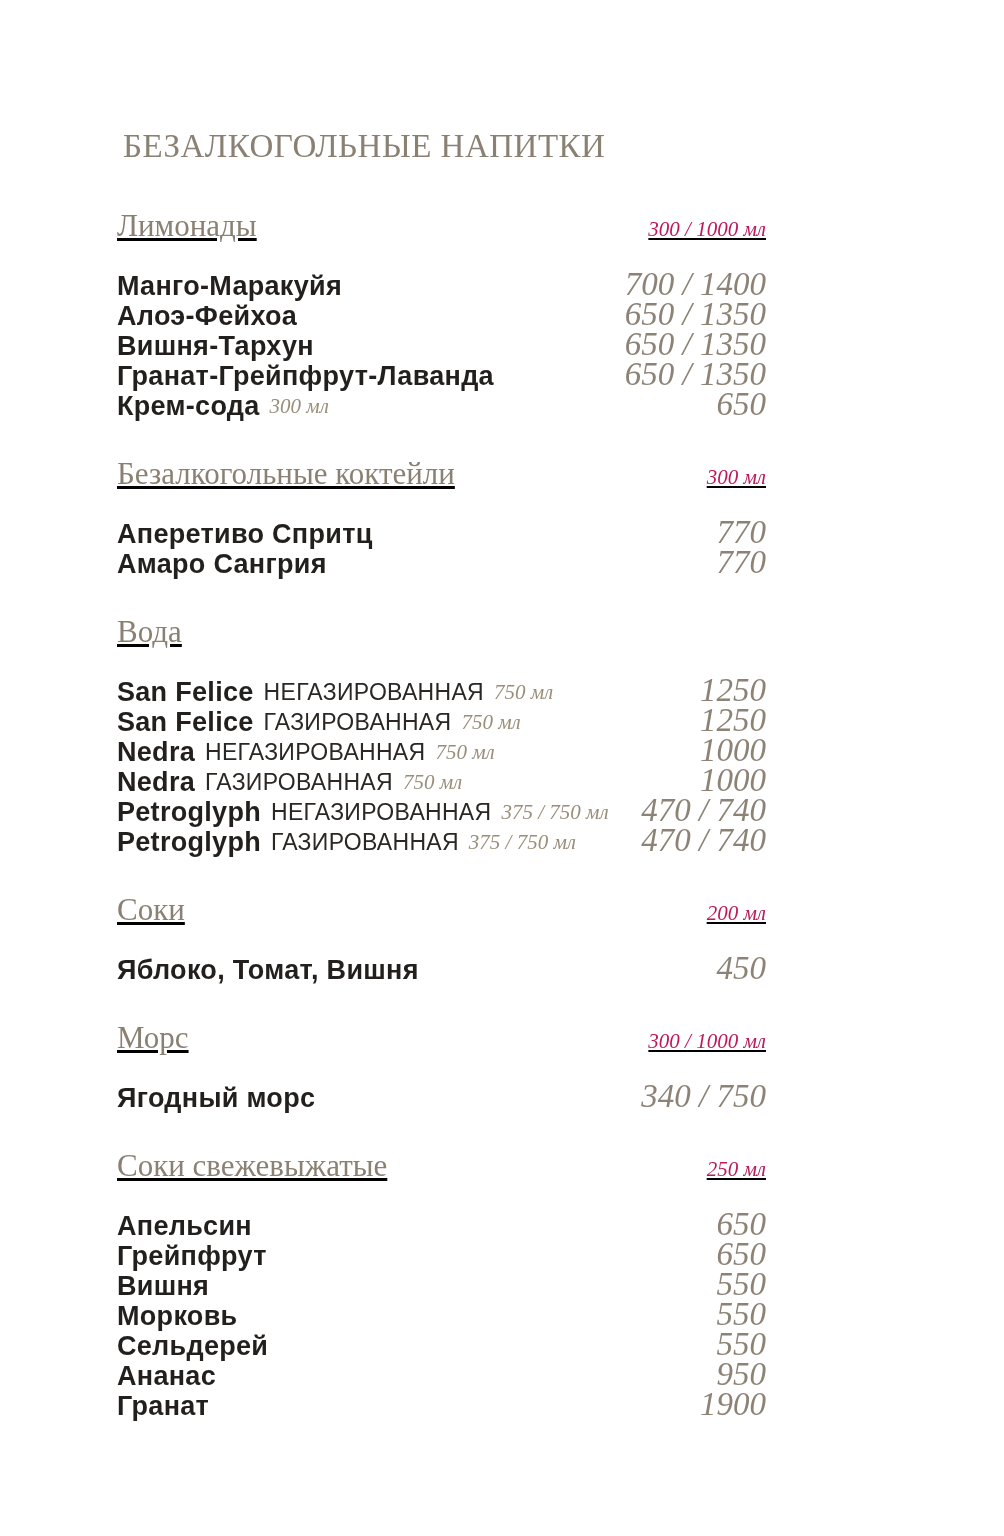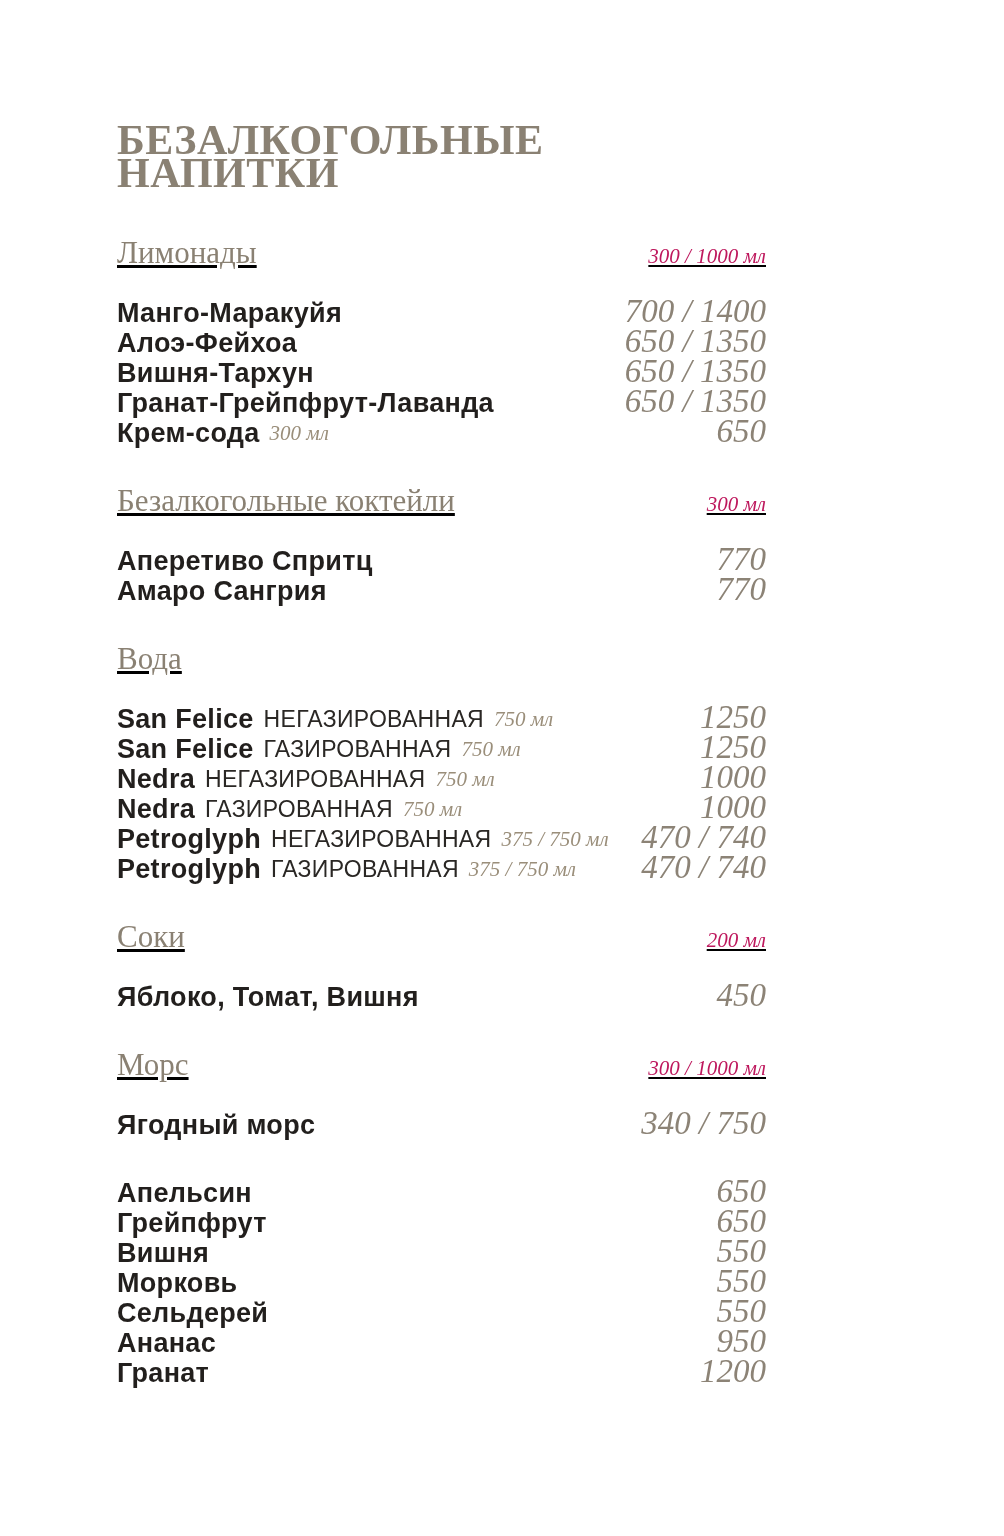--- a/index.html
+++ b/index.html
@@ -14,24 +14,24 @@
     font-family: "Liberation Sans", sans-serif;
   }
   .page {
     box-sizing: border-box;
     width: 1004px;
     height: 1536px;
     padding: 124px 238px 0 117px; 
     background: #ffffff;
   }
   .page-title {
-    margin: 0;
-    font-family: "Liberation Serif", serif;
-    font-weight: 700;
-    font-size: 42px;
+    margin: 6px;
+    font-family: "Liberation Serif", serif;
+    font-weight: 400;
+    font-size: 33px;
     line-height: 33px;
     letter-spacing: 0.5px;
     color: #8a8173;
   }
   .menu-section { margin-top: 38px; }
   .menu-section.first { margin-top: 46px; }
   .section-header {
     display: flex;
     justify-content: space-between;
     align-items: baseline;
@@ -270,20 +270,24 @@
     <span class="item-left">
       <span class="item-name">Ягодный морс</span>
 
     </span>
     <span class="item-price">340 / 750</span>
   </li>
 </ul>
   </section>
 
   <section class="menu-section">
+    <div class="section-header">
+      <h2 class="section-title">Соки свежевыжатые</h2>
+      <span class="section-volume">250 мл</span>
+    </div>
     <ul class="items">
   <li class="item">
     <span class="item-left">
       <span class="item-name">Апельсин</span>
 
     </span>
     <span class="item-price">650</span>
   </li>
 
   <li class="item">
@@ -324,18 +328,18 @@
 
     </span>
     <span class="item-price">950</span>
   </li>
 
   <li class="item">
     <span class="item-left">
       <span class="item-name">Гранат</span>
 
     </span>
-    <span class="item-price">1200</span>
+    <span class="item-price">1900</span>
   </li>
 </ul>
   </section>
 </div>
 </div>
 
 </body></html>

